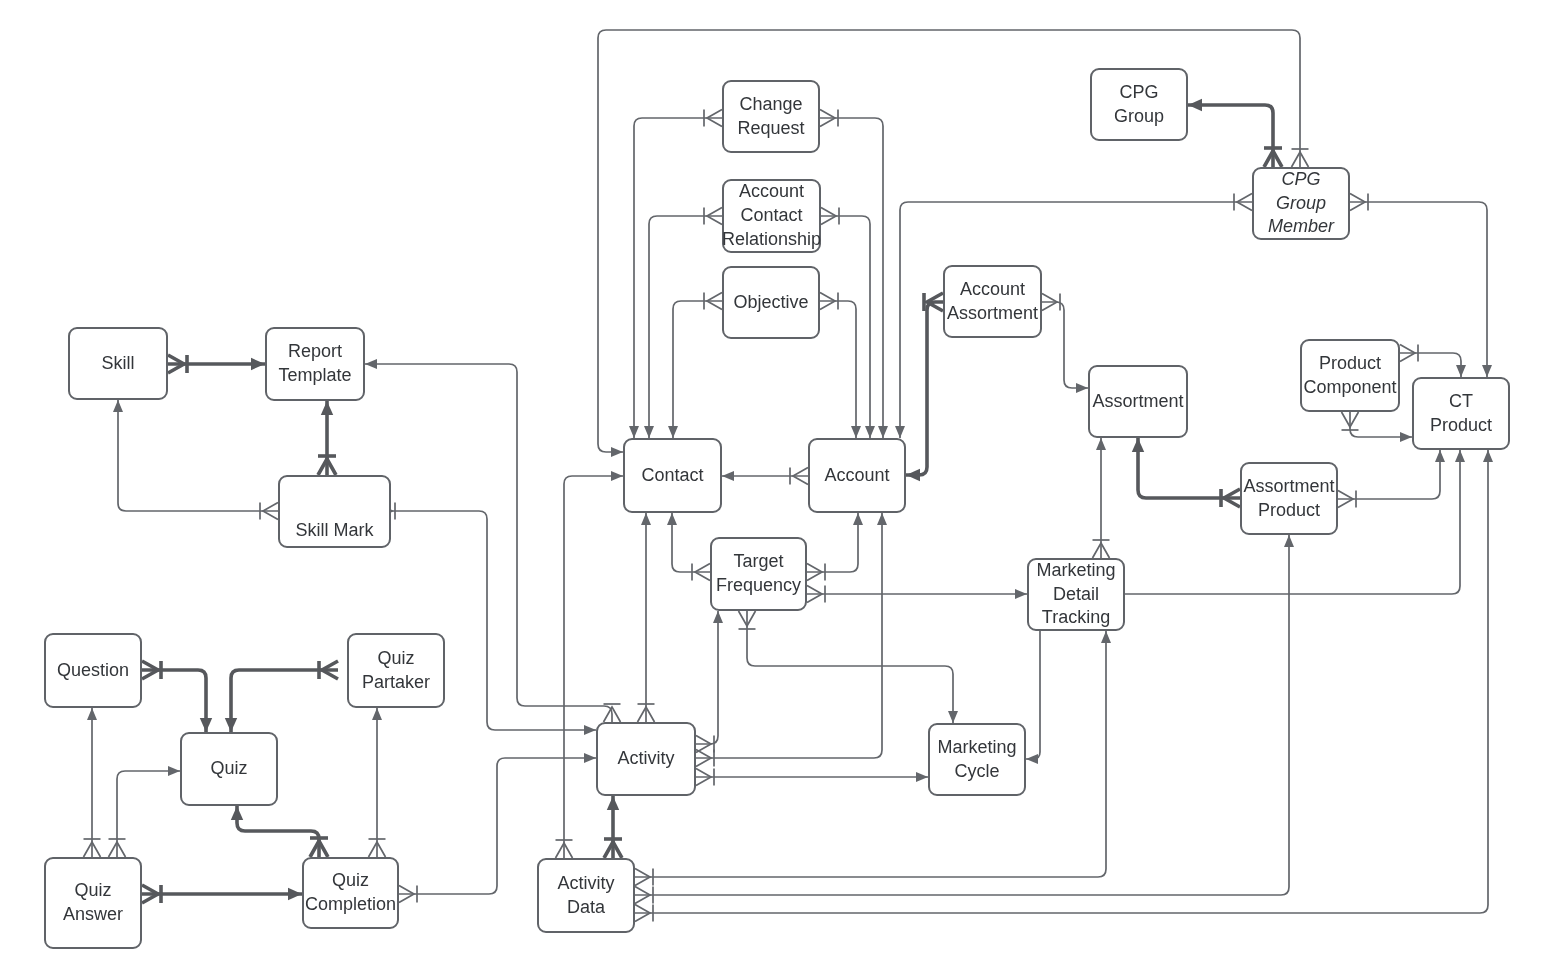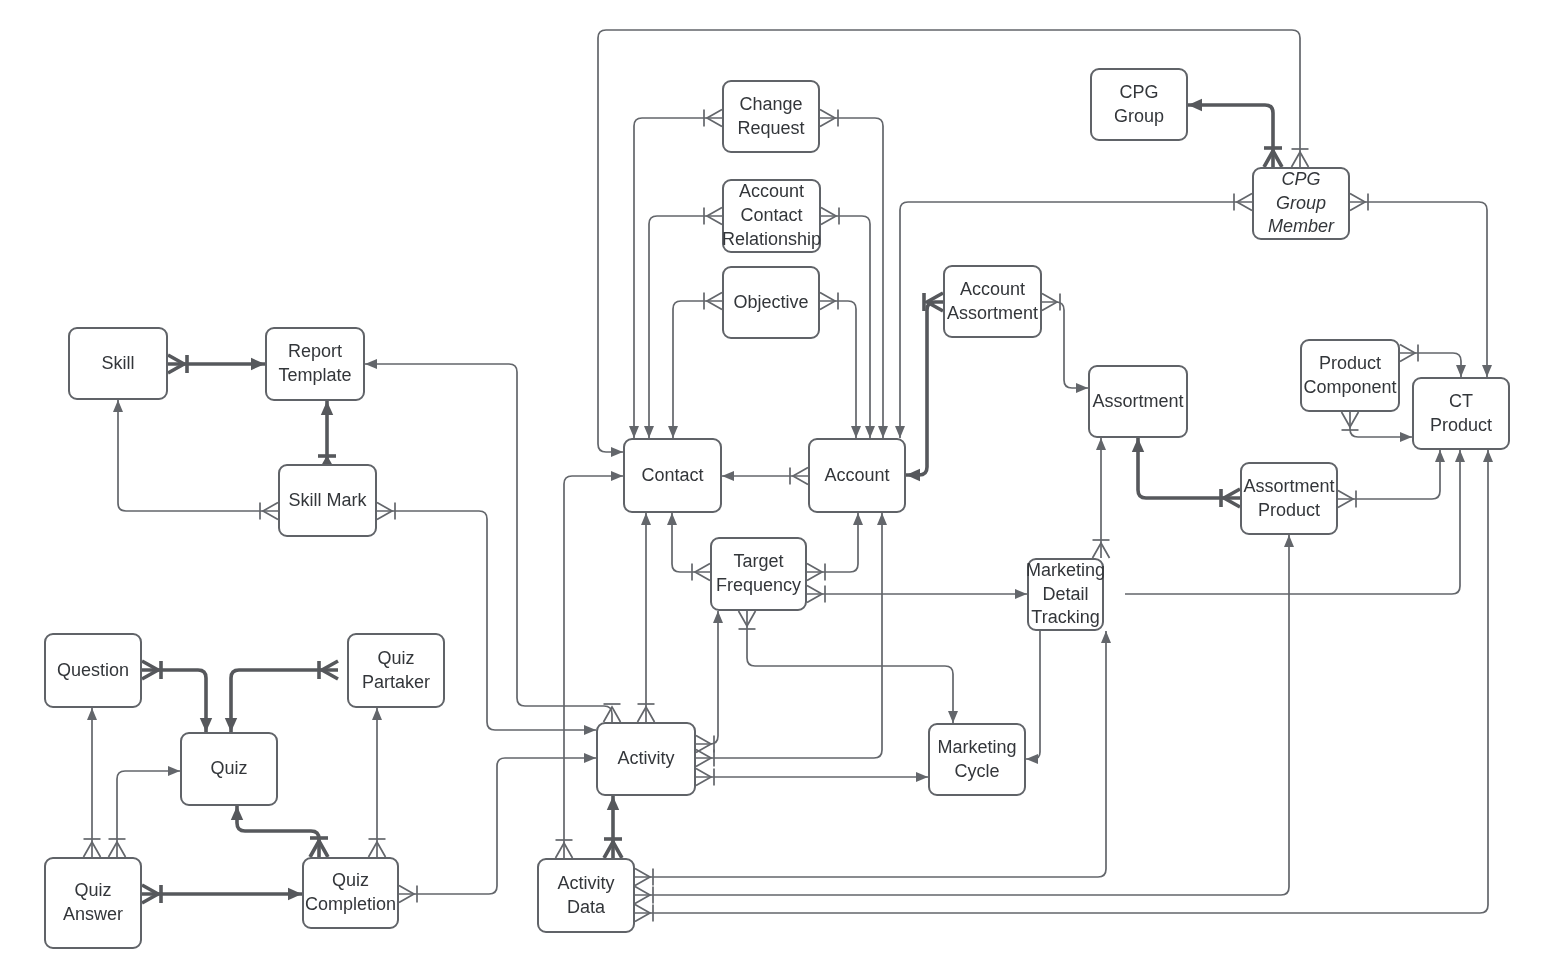--- a/index.html
+++ b/index.html
@@ -305,21 +305,21 @@
         <path fill="#63666b" stroke="none" d="M 1412 437 L 1400 442 L 1400 432 Z"></path>
       </g>
     </svg>
   <div id="entity-layer">
       <div class="entity" style="left: 68px; top: 327px; width: 100px; height: 73px;">
         <span>Skill</span>
       </div>
       <div class="entity" style="left: 265px; top: 327px; width: 100px; height: 74px;">
         <span>Report Template</span>
       </div>
-      <div class="entity" style="left: 278px; top: 464px; width: 99px; height: 73px;">
+      <div class="entity" style="left: 278px; top: 475px; width: 113px; height: 73px; align-items: flex-end;">
         <span>Skill Mark</span>
       </div>
       <div class="entity" style="left: 44px; top: 633px; width: 98px; height: 75px;">
         <span>Question</span>
       </div>
       <div class="entity" style="left: 338px; top: 633px; width: 98px; height: 75px; margin-left: 9px;">
         <span>Quiz Partaker</span>
       </div>
       <div class="entity" style="left: 180px; top: 732px; width: 98px; height: 74px;">
         <span>Quiz</span>
@@ -350,21 +350,21 @@
       </div>
       <div class="entity" style="left: 596px; top: 722px; width: 100px; height: 74px;">
         <span>Activity</span>
       </div>
       <div class="entity" style="left: 537px; top: 858px; width: 98px; height: 75px;">
         <span>Activity Data</span>
       </div>
       <div class="entity" style="left: 928px; top: 723px; width: 98px; height: 73px;">
         <span>Marketing Cycle</span>
       </div>
-      <div class="entity" style="left: 1027px; top: 558px; width: 77px; height: 73px;">
+      <div class="entity" style="left: 1027px; top: 558px; width: 98px; height: 73px;">
         <span>Marketing Detail Tracking</span>
       </div>
       <div class="entity" style="left: 943px; top: 265px; width: 99px; height: 73px;">
         <span>Account Assortment</span>
       </div>
       <div class="entity" style="left: 1088px; top: 365px; width: 100px; height: 73px;">
         <span>Assortment</span>
       </div>
       <div class="entity" style="left: 1240px; top: 462px; width: 98px; height: 73px;">
         <span>Assortment Product</span>

